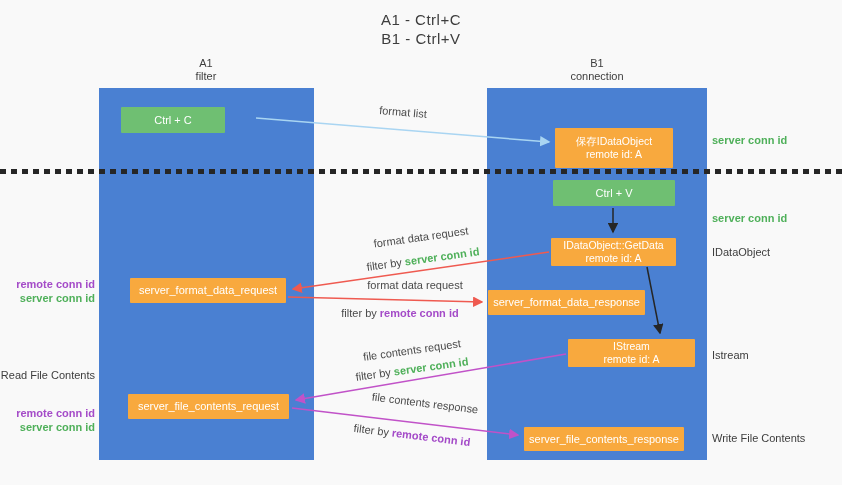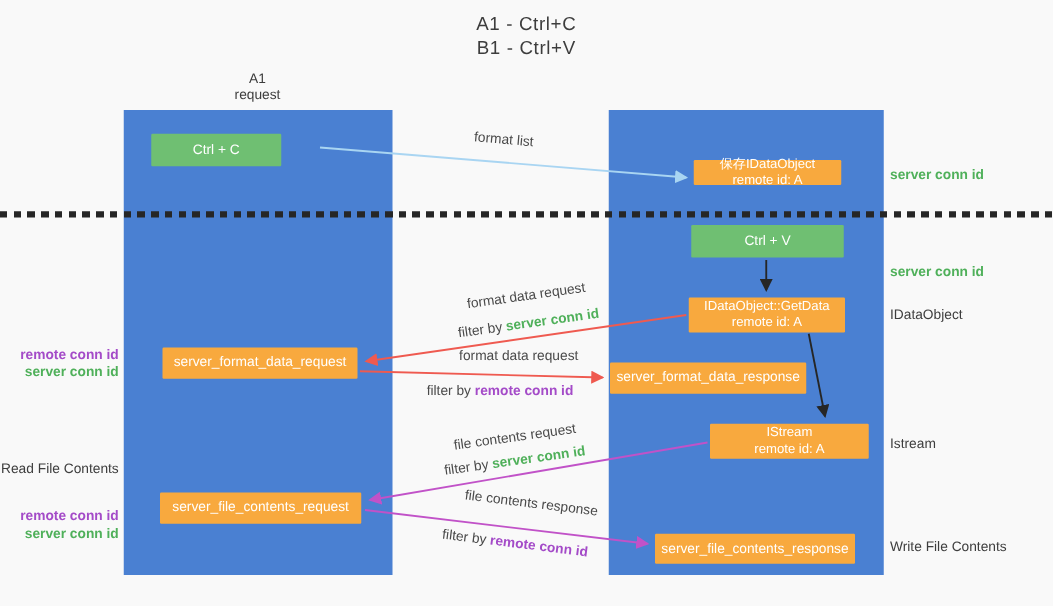--- a/index.html
+++ b/index.html
@@ -20,21 +20,21 @@
 
   .divider{position:absolute;left:0;top:169px;width:842px;height:5px;
            background:repeating-linear-gradient(90deg,var(--black-arrow,#262626) 0 6px,transparent 6px 11px);}
 
   .box{position:absolute;display:flex;flex-direction:column;align-items:center;justify-content:center;
        color:var(--box-text,#fff);font-size:11px;line-height:13px;text-align:center;border-radius:1px;}
   .green{background:var(--button-green,#6fbf72);}
   .orange{background:var(--box-orange,#f8a93e);}
 
   .box.ctrl-c{left:121px;top:107px;width:104px;height:26px;}
-  .box.save-dobj{left:555px;top:128px;width:118px;height:20px;font-size:10.5px;}
+  .box.save-dobj{left:555px;top:128px;width:118px;height:40px;font-size:10.5px;}
   .box.ctrl-v{left:553px;top:180px;width:122px;height:26px;}
   .box.getdata{left:551px;top:238px;width:125px;height:28px;font-size:10.5px;}
   .box.fmt-req{left:130px;top:278px;width:156px;height:25px;}
   .box.fmt-resp{left:488px;top:290px;width:157px;height:25px;}
   .box.istream{left:568px;top:339px;width:127px;height:28px;font-size:10.5px;}
   .box.file-req{left:128px;top:394px;width:161px;height:25px;}
   .box.file-resp{left:524px;top:427px;width:160px;height:24px;}
 
   svg.arrows{position:absolute;left:0;top:0;pointer-events:none;}
   .st-blue{stroke:var(--lightblue-arrow,#a9d5f2);}
@@ -65,21 +65,25 @@
 
 <div class="canvas">
 
   <div class="title">
     <div>A1 - Ctrl+C</div>
     <div>B1 - Ctrl+V</div>
   </div>
 
   <div class="col-header a1">
     <div>A1</div>
-    <div>request</div>
+    <div>filter</div>
+  </div>
+  <div class="col-header b1">
+    <div>B1</div>
+    <div>connection</div>
   </div>
 
   <div class="column a1"></div>
   <div class="column b1"></div>
 
   <div class="divider"></div>
 
   <svg class="arrows" width="842" height="485">
     <defs>
       <marker id="ah-blue" markerWidth="7" markerHeight="7" refX="6" refY="3.5" orient="auto">

